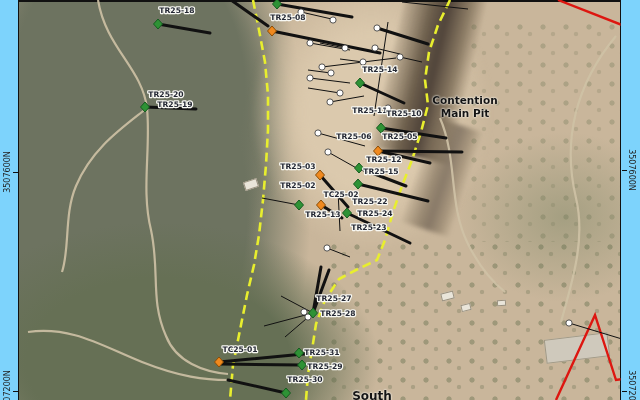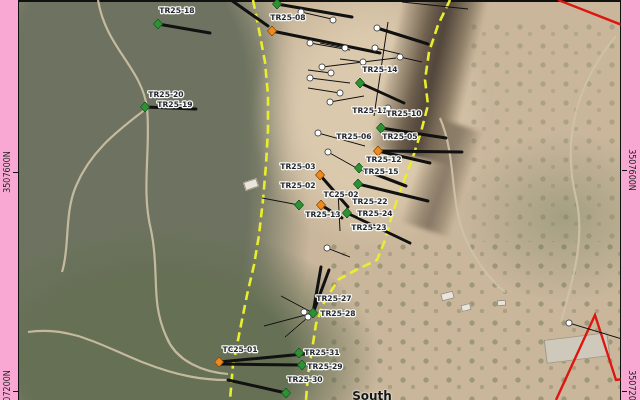--- a/index.html
+++ b/index.html
@@ -1,16 +1,16 @@
 <!DOCTYPE html>
 <html><head>
 <meta charset="utf-8">
 <style>
   html,body{margin:0;padding:0;}
-  .page{position:relative;width:640px;height:400px;background:#f9a8d4;overflow:hidden;
+  .page{position:relative;width:640px;height:400px;background:#7dd3fc;overflow:hidden;
         font-family:"DejaVu Sans",sans-serif;}
   .map-area{position:absolute;left:18px;top:0;width:603px;height:400px;overflow:hidden;
         box-sizing:border-box;border-left:1.6px solid #111;border-right:1.6px solid #111;
         border-top:2.2px solid #111;background:#c9b69b;}
   .tl{position:absolute;}
   .veg{background:radial-gradient(closest-side,#6d7360 68%,rgba(109,115,96,0) 100%);}
   .veg2{background:radial-gradient(closest-side,#667055 60%,rgba(102,112,85,0) 100%);}
   .bench{background:radial-gradient(closest-side,#dbc9ad 55%,rgba(219,201,173,0) 100%);filter:blur(3px);}
   .pit{background:linear-gradient(90deg,rgba(120,104,84,.15),#6e604d 35%,#50443a 55%,#8d7d66 82%,rgba(141,125,102,.1));filter:blur(2px);}
   .wash{background:radial-gradient(closest-side,rgba(128,136,104,.5),rgba(128,136,104,0));}
@@ -176,20 +176,24 @@
           <text x="334" y="299" text-anchor="middle" dominant-baseline="middle" font-size="7.6" font-weight="600" font-family="&quot;DejaVu Sans&quot;,sans-serif" fill="#232733" stroke="#f8f8f3" stroke-width="2.4" paint-order="stroke" stroke-linejoin="round">TR25-27</text>
           <text x="338" y="314" text-anchor="middle" dominant-baseline="middle" font-size="7.6" font-weight="600" font-family="&quot;DejaVu Sans&quot;,sans-serif" fill="#232733" stroke="#f8f8f3" stroke-width="2.4" paint-order="stroke" stroke-linejoin="round">TR25-28</text>
           <text x="240" y="350" text-anchor="middle" dominant-baseline="middle" font-size="7.6" font-weight="600" font-family="&quot;DejaVu Sans&quot;,sans-serif" fill="#232733" stroke="#f8f8f3" stroke-width="2.4" paint-order="stroke" stroke-linejoin="round">TC25-01</text>
           <text x="322" y="353" text-anchor="middle" dominant-baseline="middle" font-size="7.6" font-weight="600" font-family="&quot;DejaVu Sans&quot;,sans-serif" fill="#232733" stroke="#f8f8f3" stroke-width="2.4" paint-order="stroke" stroke-linejoin="round">TR25-31</text>
           <text x="325" y="367" text-anchor="middle" dominant-baseline="middle" font-size="7.6" font-weight="600" font-family="&quot;DejaVu Sans&quot;,sans-serif" fill="#232733" stroke="#f8f8f3" stroke-width="2.4" paint-order="stroke" stroke-linejoin="round">TR25-29</text>
           <text x="305" y="380" text-anchor="middle" dominant-baseline="middle" font-size="7.6" font-weight="600" font-family="&quot;DejaVu Sans&quot;,sans-serif" fill="#232733" stroke="#f8f8f3" stroke-width="2.4" paint-order="stroke" stroke-linejoin="round">TR25-30</text>
         </g>
     </g>
   </svg>
 
+  <div class="place-label pit-label" style="left:465px;top:107px;">
+    <div>Contention</div>
+    <div>Main Pit</div>
+  </div>
   <div class="place-label south-label" style="left:372px;top:396px;"><span>South</span></div>
 
   <div class="grid-label left" id="gl0" style="left: 7px; top: 172px;">3507600N</div>
   <div class="grid-label left" id="gl1" style="left: 7px; top: 391px;">3507200N</div>
   <div class="grid-label right" id="gr0" style="left: 631px; top: 170px;">3507600N</div>
   <div class="grid-label right" id="gr1" style="left: 631px; top: 391px;">3507200N</div>
 
 <div class="tick" style="left: 13px; top: 172px;"></div>
     <div class="tick" style="left: 13px; top: 391px;"></div>
     <div class="tick" style="left: 622px; top: 170px;"></div>

